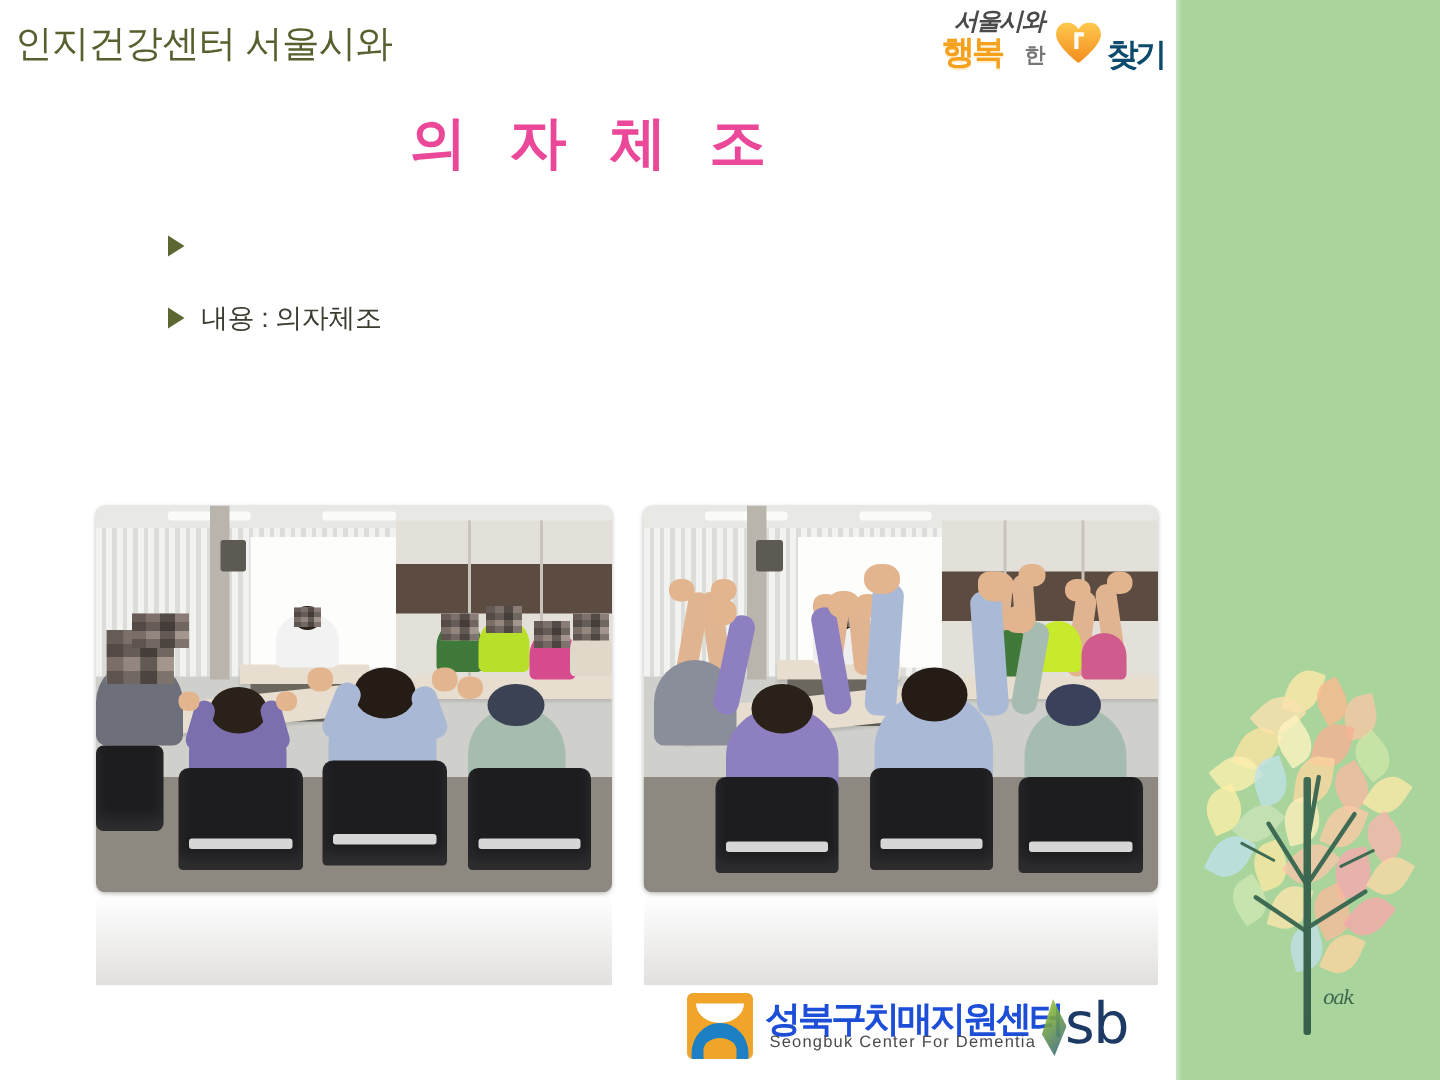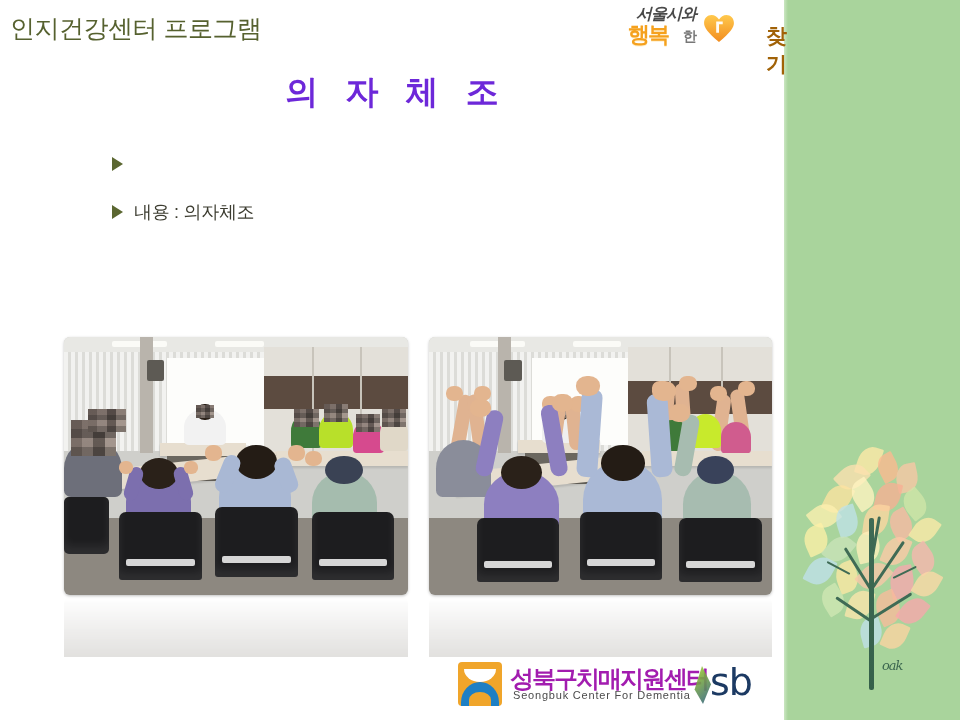--- a/index.html
+++ b/index.html
@@ -118,35 +118,34 @@
   .seoul-heart {
     position: absolute;
     left: 76px; top: 11px;
     width: 30px; height: 28px;
   }
   .seoul-find {
     position: absolute;
     left: 110px; top: 18px;
     font-size: 21px;
     font-weight: bold;
-    color: #a16207;
+    color: #0c4a6e;
     letter-spacing: -2px;
-    margin-left: 28px;
   }
 
   
   .main-title {
     position: absolute;
     left: 0;
     top: 70px;
     width: 784px;
     text-align: center;
-    font-size: 33px;
+    font-size: 38px;
     font-weight: bold;
-    color: #6d28d9;
+    color: #ec4899;
     letter-spacing: 9px;
     text-indent: 9px;
   }
 
   
   .bullets {
     position: absolute;
     left: 112px;
     top: 152px;
     width: 640px;
@@ -272,21 +271,21 @@
     left: 6px; top: 7px;
     width: 32px; height: 13px;
     background: #ffffff;
     border-radius: 0 0 50% 50% / 0 0 100% 100%;
   }
   .sbc-kor {
     position: absolute;
     left: 52px; top: 5px;
     font-size: 24px;
     font-weight: bold;
-    color: #a21caf;
+    color: #1d4ed8;
     letter-spacing: -2px;
     white-space: nowrap;
   }
   .sbc-eng {
     position: absolute;
     left: 55px; top: 31px;
     font-size: 11px;
     color: #4b4b4b;
     letter-spacing: 0.8px;
     white-space: nowrap;
@@ -353,21 +352,21 @@
   <div class="branch" style="left:85px; top:132px; width:3px; height:46px; transform:rotate(58deg);"></div>
   <div class="branch" style="left:85px; top:138px; width:3px; height:44px; transform:rotate(-56deg);"></div>
   <div class="branch" style="left:85px; top:76px;  width:3px; height:40px; transform:rotate(10deg);"></div>
   <div class="branch" style="left:63px; top:108px; width:2px; height:26px; transform:rotate(-62deg);"></div>
   <div class="branch" style="left:106px;top:112px; width:2px; height:26px; transform:rotate(64deg);"></div>
 
   <div class="trunk"></div>
   <div class="oak-sign">oak</div>
 </div>
 
-<div class="header-title">인지건강센터 프로그램</div>
+<div class="header-title">인지건강센터 서울시와</div>
 
 <div class="seoul-logo">
   <div class="seoul-line1">서울시와</div>
   <div class="seoul-happy">행복</div>
   <div class="seoul-han">한</div>
   <svg class="seoul-heart" viewBox="0 0 32 30">
     <defs>
       <linearGradient id="hg" x1="0" y1="0" x2="0" y2="1">
         <stop offset="0%" stop-color="#ffc94d"></stop>
         <stop offset="100%" stop-color="#f28c1e"></stop>

